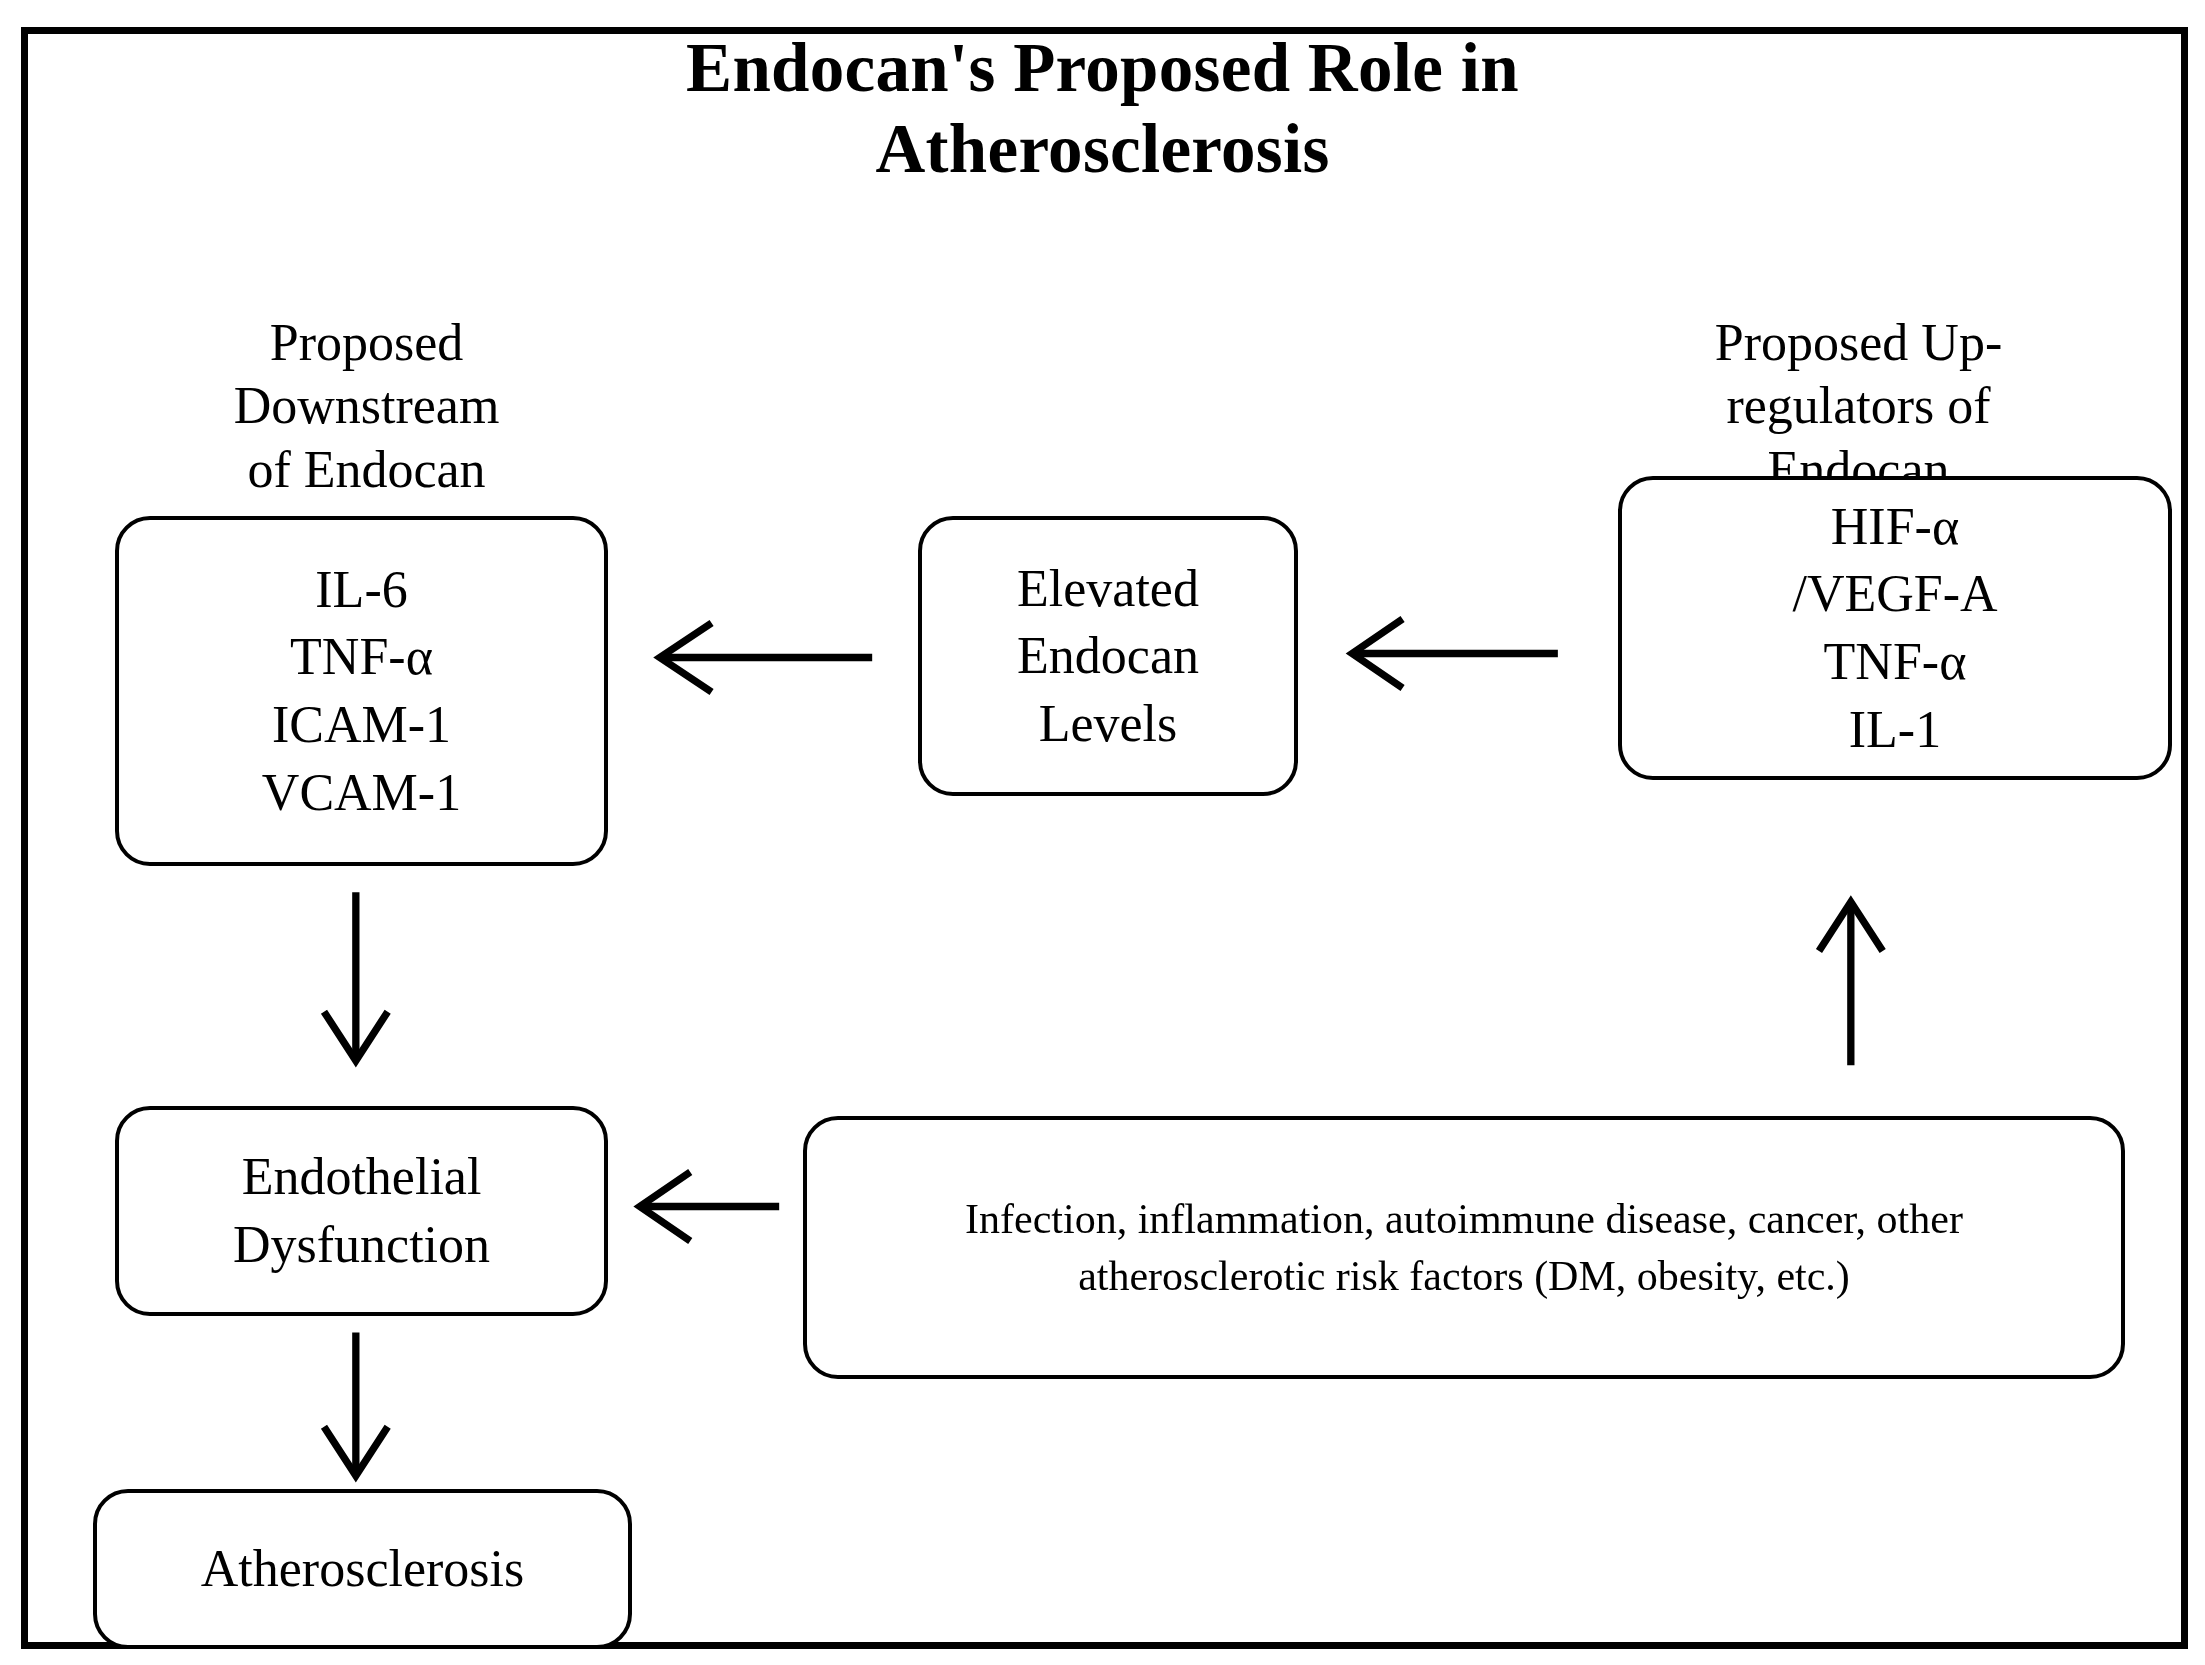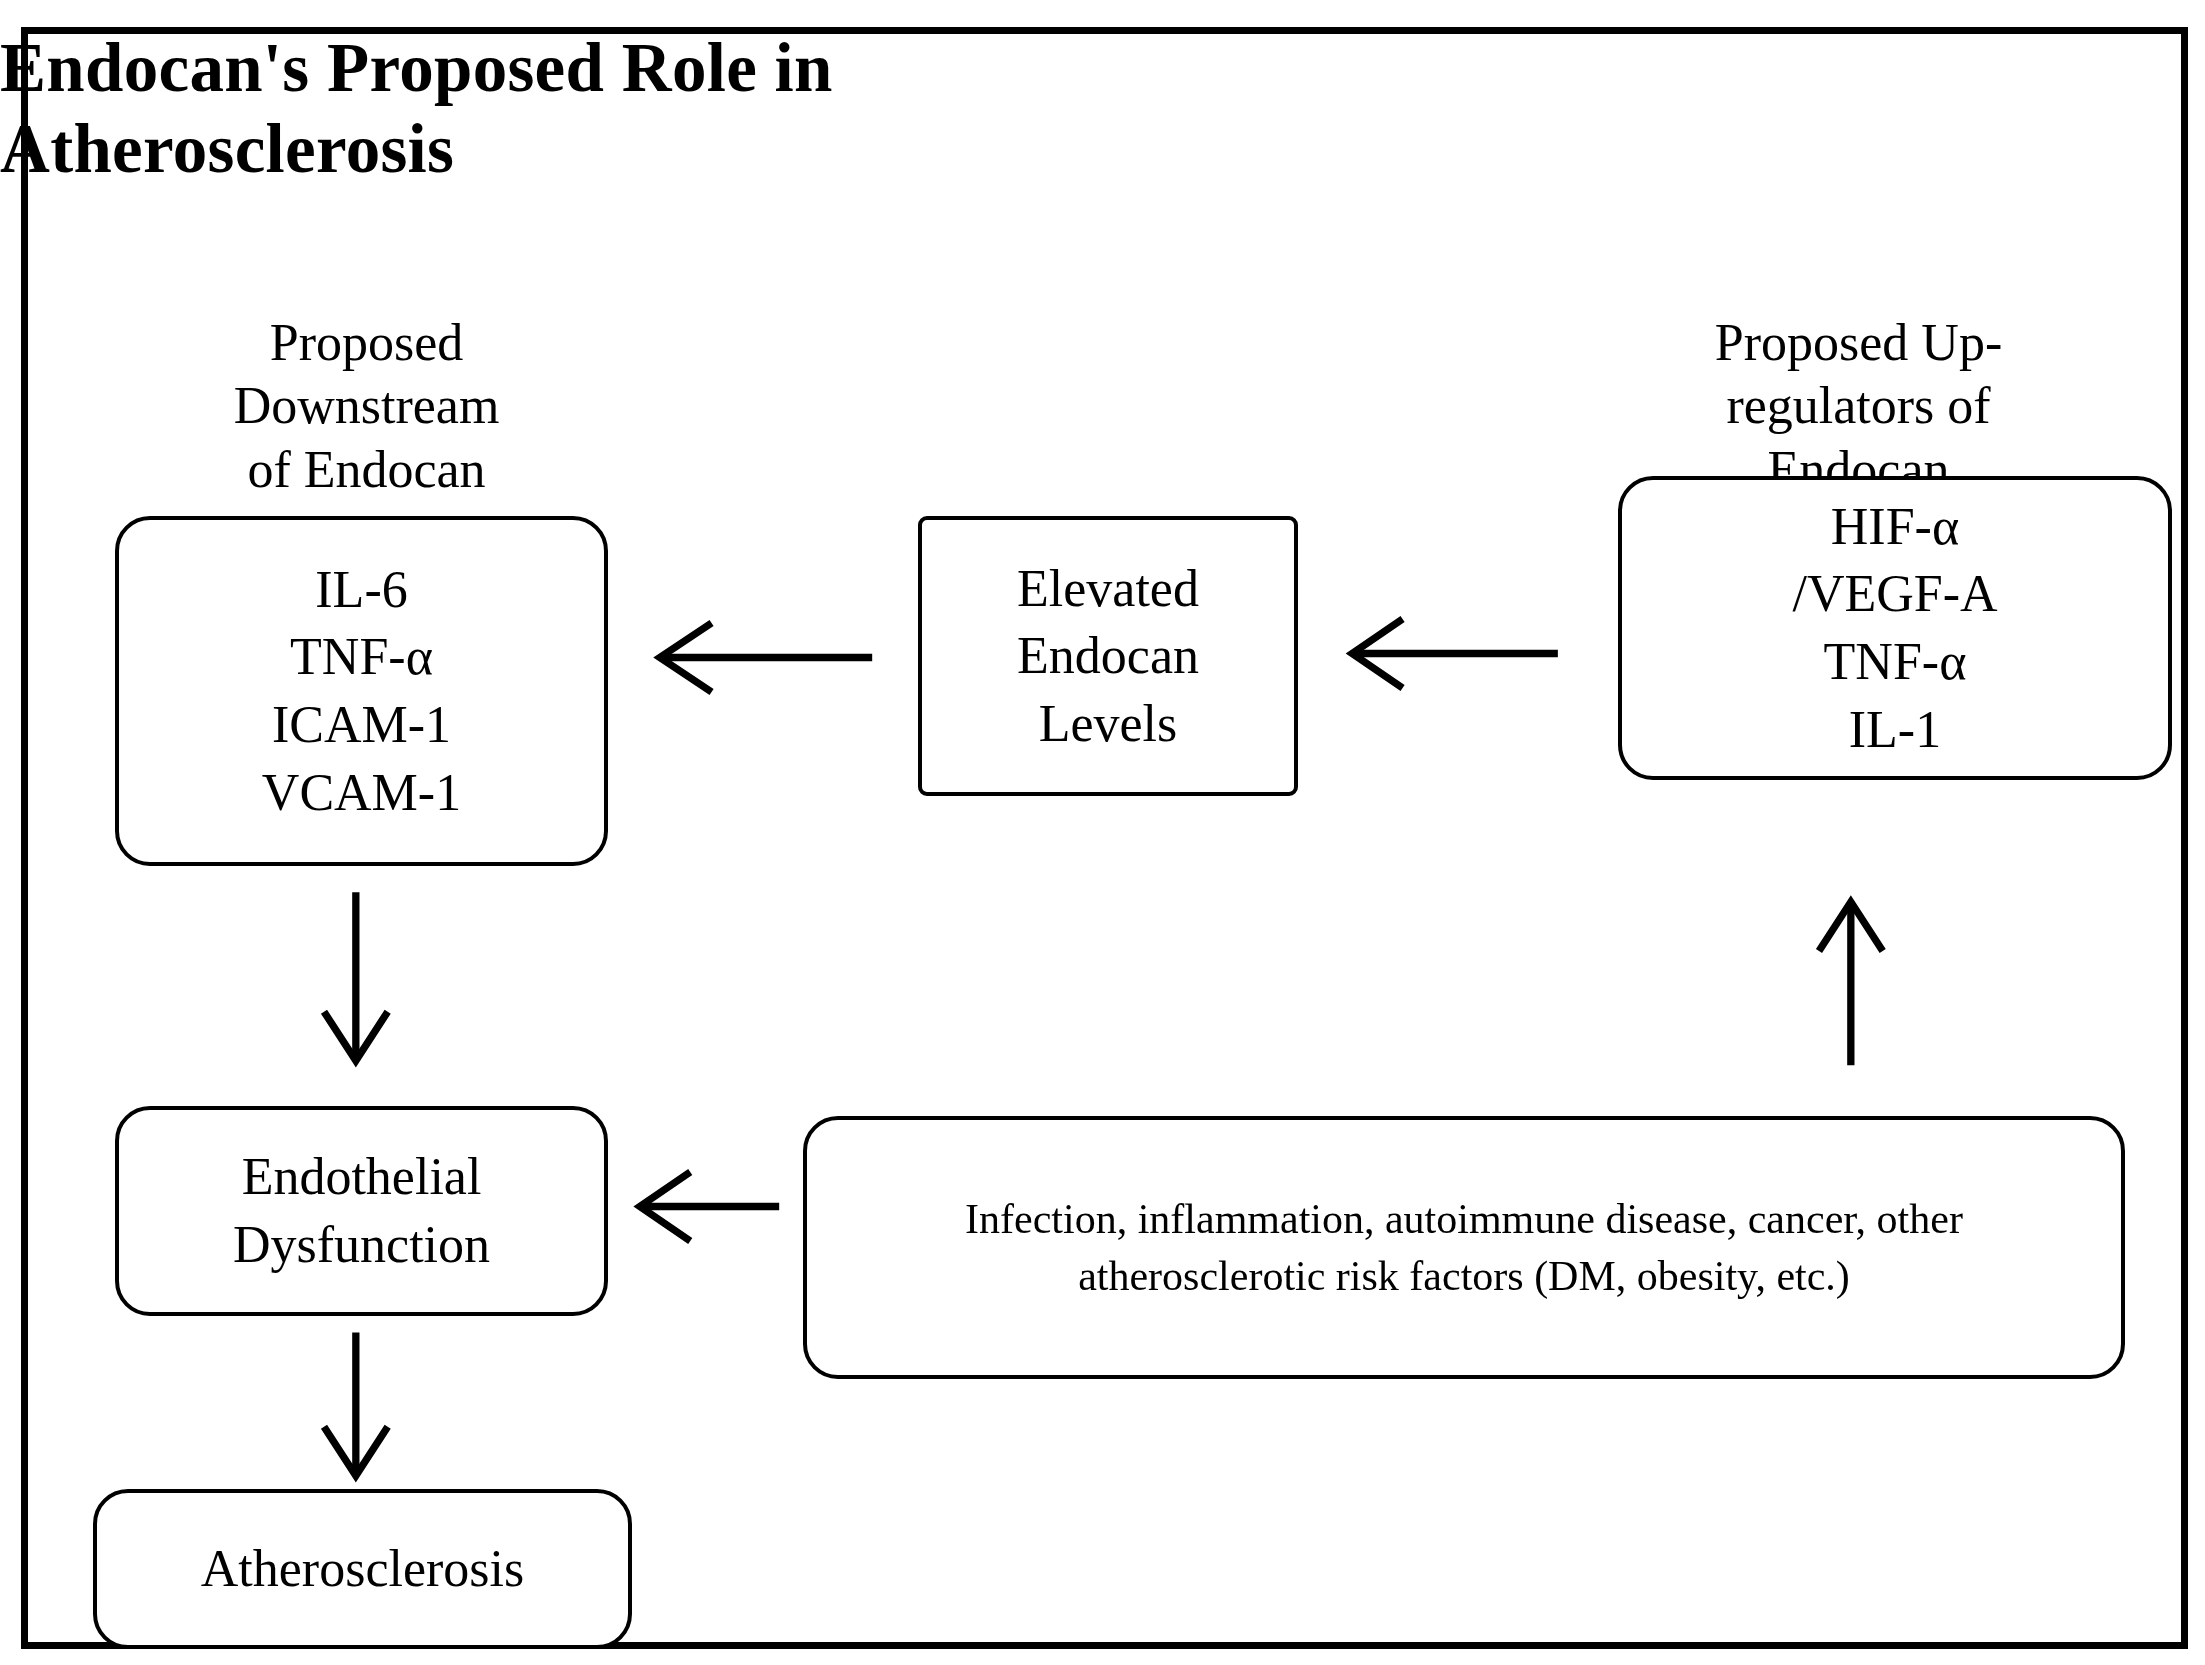--- a/index.html
+++ b/index.html
@@ -30,20 +30,21 @@
     border: 7.3px solid #000000;
     box-sizing: border-box;
     background: #ffffff;
   }
   
   #diagram-title {
     position: absolute;
     left: 0;
     top: 28px;
     width: 2205px;
+    text-align: center;
     font-weight: bold;
     font-size: 69px;
     line-height: 1.18;
     letter-spacing: 0.3px;
     white-space: pre-line;
   }
   
   .group-caption {
     position: absolute;
     text-align: center;
@@ -77,21 +78,21 @@
     border-radius: 35px;
     display: flex;
     align-items: center;
     justify-content: center;
     text-align: center;
     font-size: 52px;
     line-height: 1.30;
     white-space: pre-line;
   }
   #node-downstream { left: 115px;  top: 516px;  width: 493px;  height: 350px; }
-  #node-elevated   { left: 918px; top: 516px;  width: 380px;  height: 280px; border-radius: 9px; }
+  #node-elevated   { left: 918px; top: 516px;  width: 380px;  height: 280px; }
   #node-upstream   { left: 1618px; top: 476px;  width: 554px;  height: 304px; }
   #node-endothelial{ left: 115px;  top: 1106px; width: 493px;  height: 210px; }
   #node-atherosclerosis { left: 93px; top: 1489px; width: 539px; height: 160px;
                           border-bottom-left-radius: 35px; border-bottom-right-radius: 35px; }
   #node-conditions {
     left: 803px; top: 1116px; width: 1322px; height: 263px;
     font-size: 42px; line-height: 1.34; padding: 0 31px;
   }
   
   .arrow-svg {

